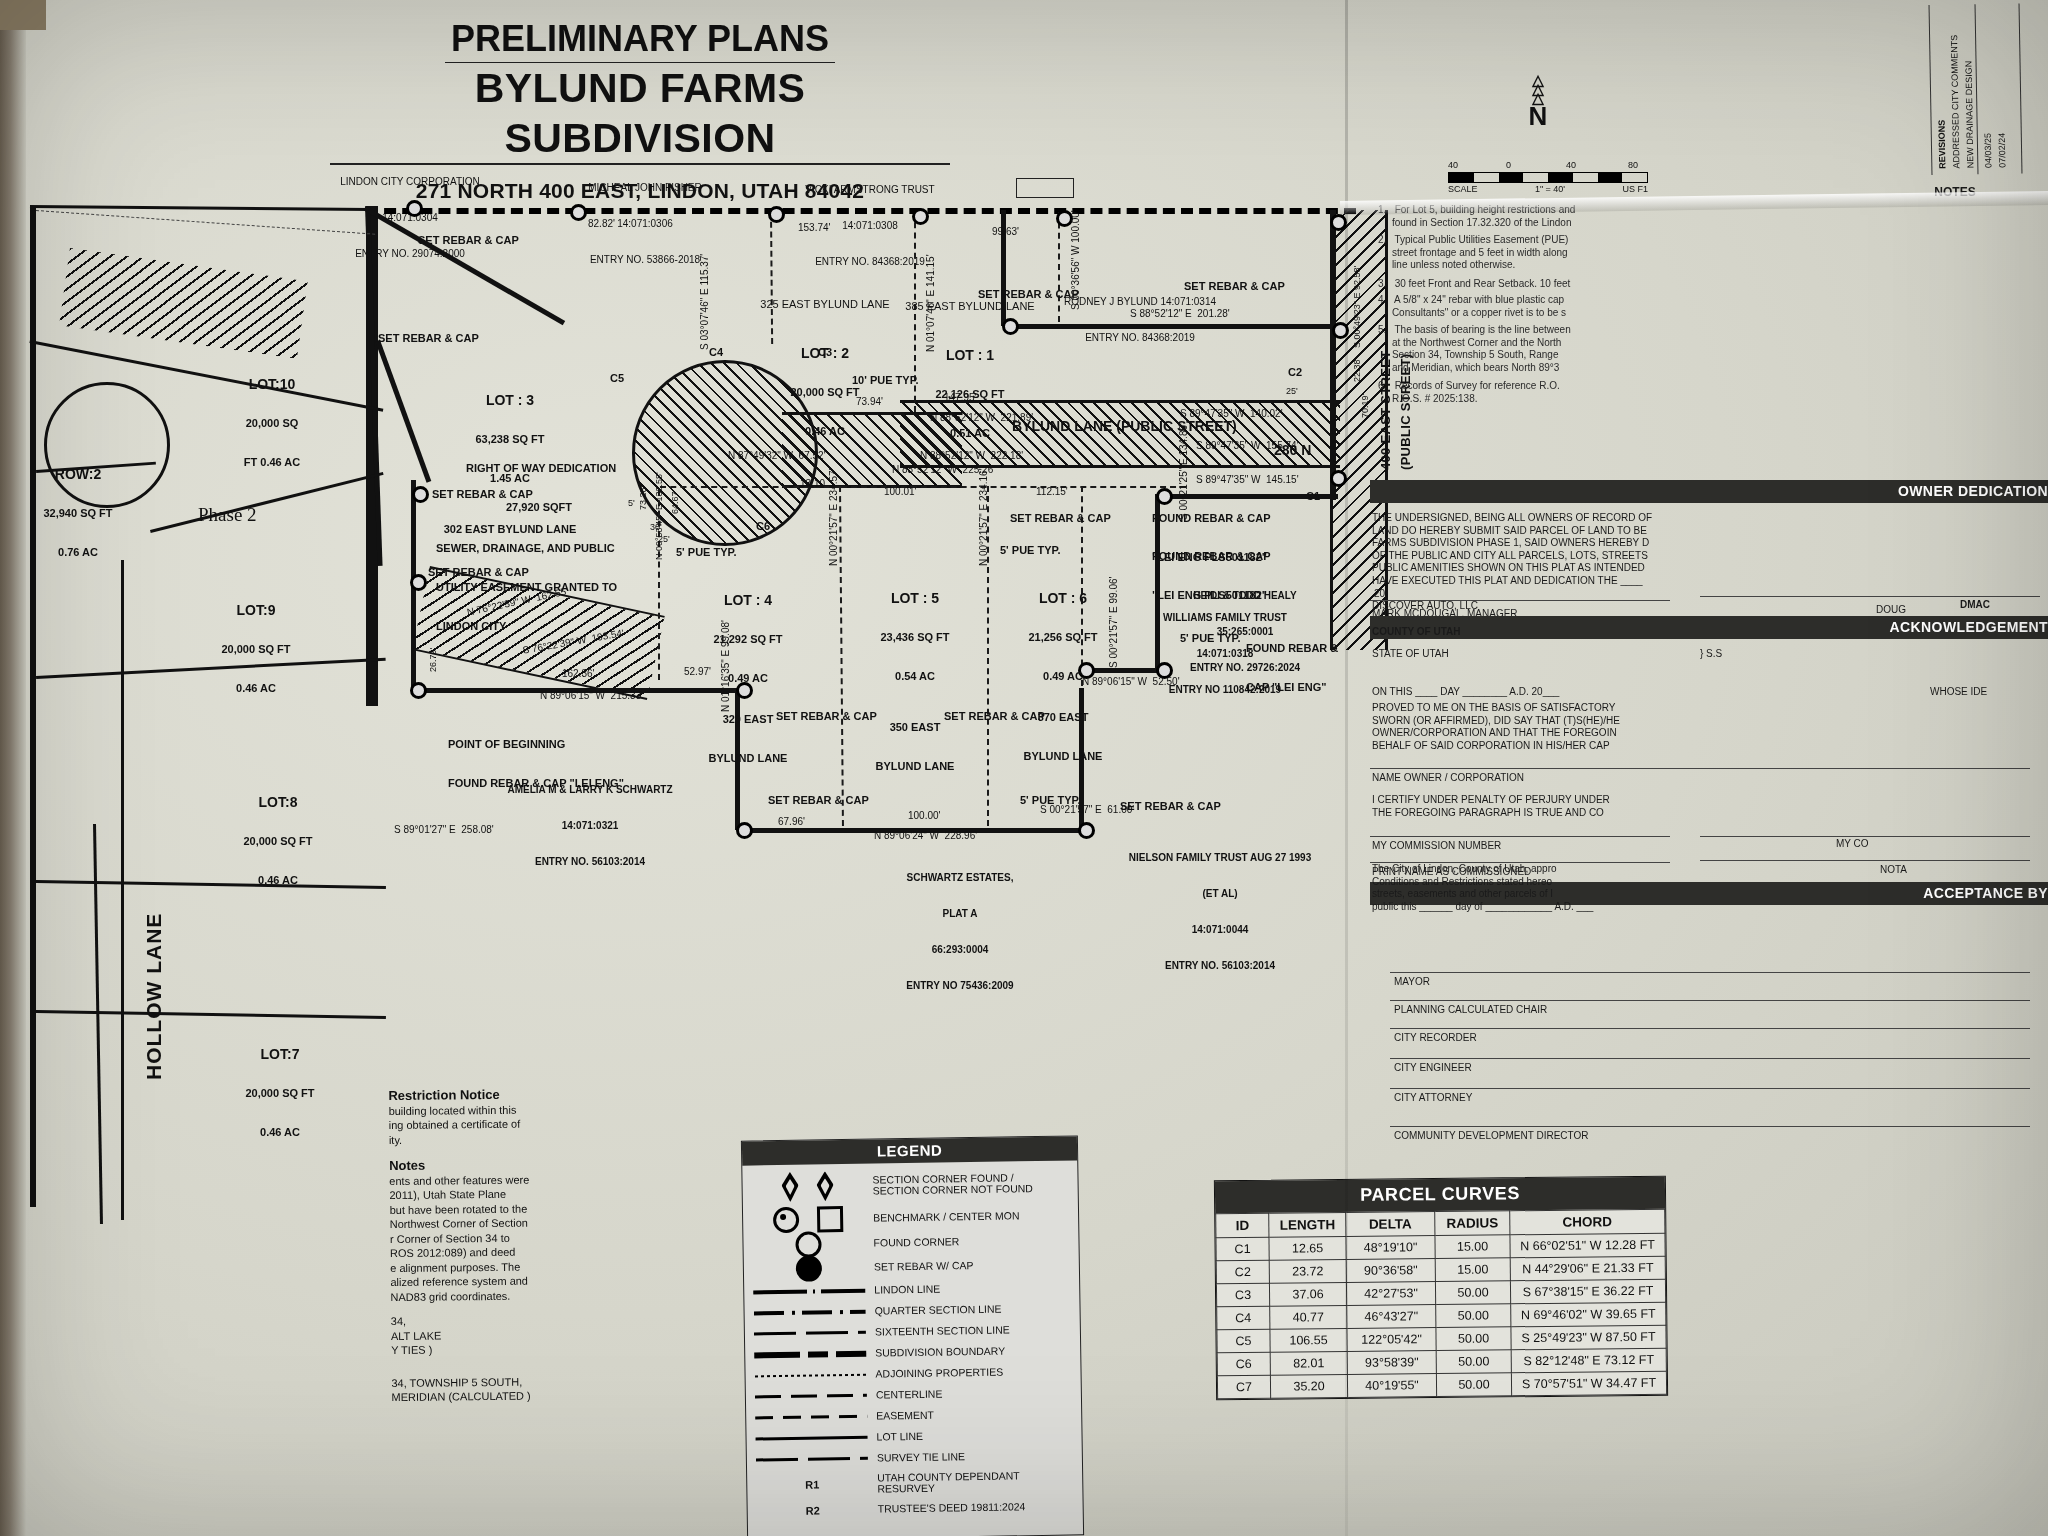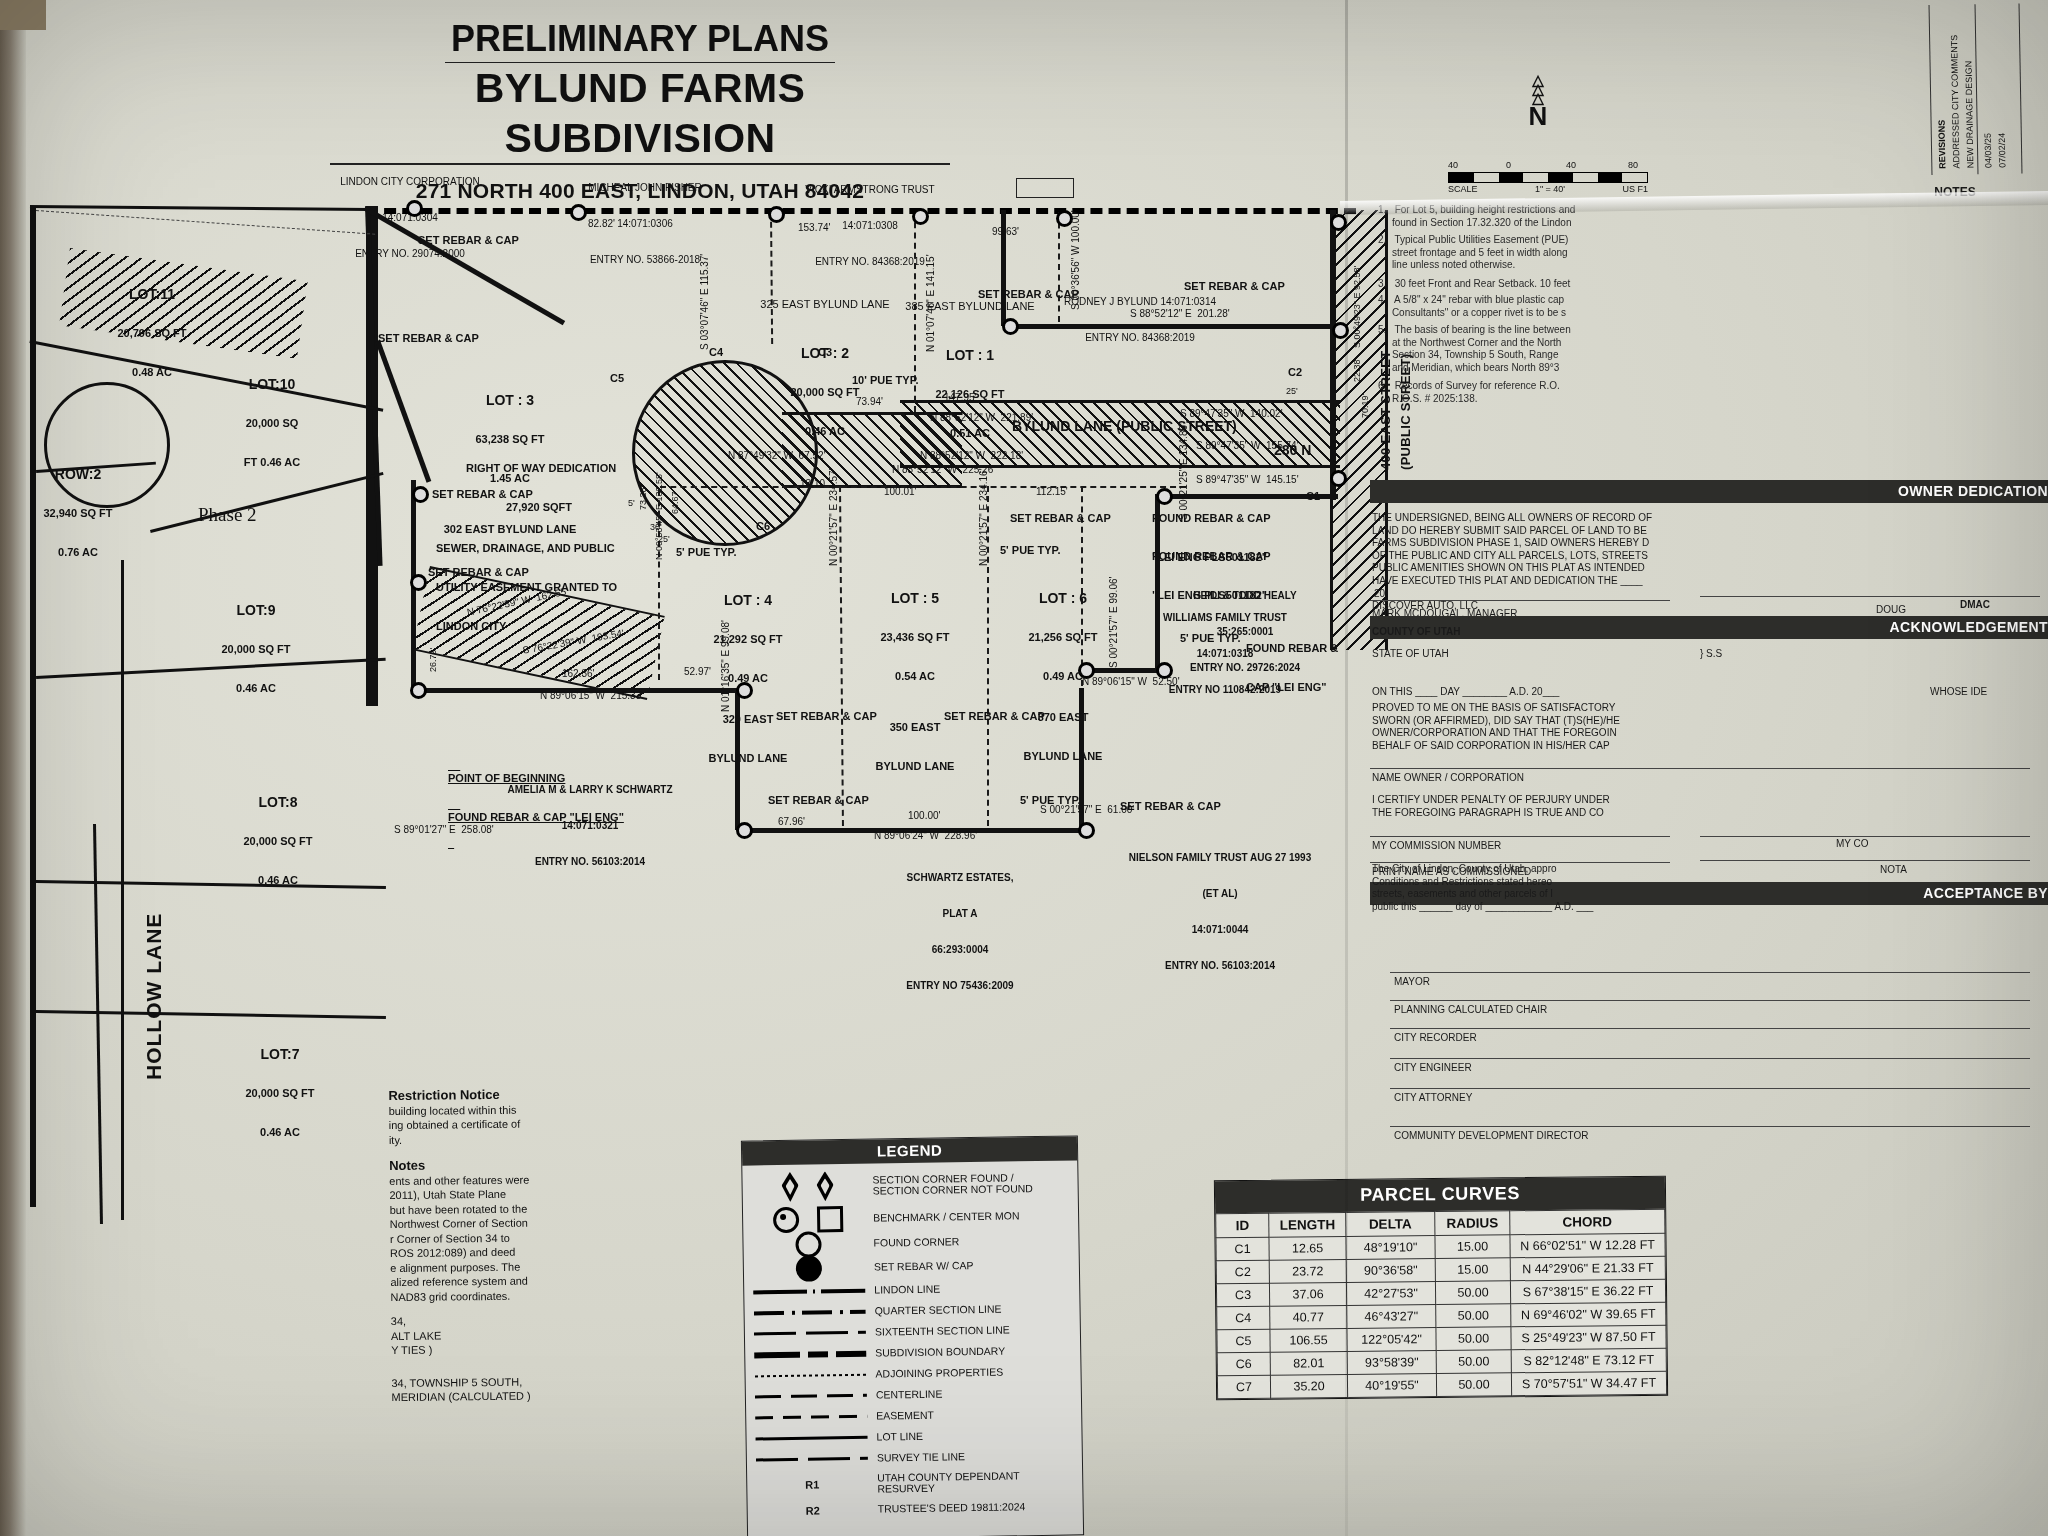--- a/index.html
+++ b/index.html
@@ -273,25 +273,20 @@
   <div class="mon" style="left:1156px;top:488px;"></div>
   <div class="mon" style="left:1156px;top:662px;"></div>
   <div class="mon" style="left:1078px;top:662px;"></div>
   <div class="mon" style="left:1078px;top:822px;"></div>
   <div class="mon" style="left:736px;top:822px;"></div>
   <div class="mon" style="left:736px;top:682px;"></div>
   <div class="mon" style="left:410px;top:682px;"></div>
   <div class="mon" style="left:410px;top:574px;"></div>
   <div class="mon" style="left:412px;top:486px;"></div>
 
-  <div class="lbl c b" style="left:92px;top:262px;width:120px;">
-    <div class="lot-name">LOT:11</div>
-    <div>20,796 SQ FT</div>
-    <div>0.48 AC</div>
-  </div>
   <div class="lbl c b" style="left:212px;top:352px;width:120px;">
     <div class="lot-name">LOT:10</div>
     <div>20,000 SQ</div>
     <div>FT 0.46 AC</div>
   </div>
   <div class="lbl c b" style="left:18px;top:442px;width:120px;">
     <div class="lot-name">ROW:2</div>
     <div>32,940 SQ FT</div>
     <div>0.76 AC</div>
   </div>
@@ -355,21 +350,21 @@
 
   <div class="lbl b" style="left:466px;top:436px;">
     <div>RIGHT OF WAY DEDICATION</div>
     <div style="margin-left:40px;">27,920 SQFT</div>
   </div>
   <div class="lbl b" style="left:436px;top:516px;">
     <div>SEWER, DRAINAGE, AND PUBLIC</div>
     <div>UTILITY EASEMENT GRANTED TO</div>
     <div>LINDON CITY</div>
   </div>
-  <div class="lbl b" style="left:448px;top:746px;text-decoration:underline;">
+  <div class="lbl b" style="left:448px;top:712px;">
     <div>POINT OF BEGINNING</div>
     <div>FOUND REBAR &amp; CAP "LEI ENG"</div>
   </div>
 
   <div class="lbl b" style="left:418px;top:234px;">SET REBAR &amp; CAP</div>
   <div class="lbl b" style="left:378px;top:332px;">SET REBAR &amp; CAP</div>
   <div class="lbl b" style="left:432px;top:488px;">SET REBAR &amp; CAP</div>
   <div class="lbl b" style="left:428px;top:566px;">SET REBAR &amp; CAP</div>
   <div class="lbl b" style="left:776px;top:710px;">SET REBAR &amp; CAP</div>
   <div class="lbl b" style="left:944px;top:710px;">SET REBAR &amp; CAP</div>

